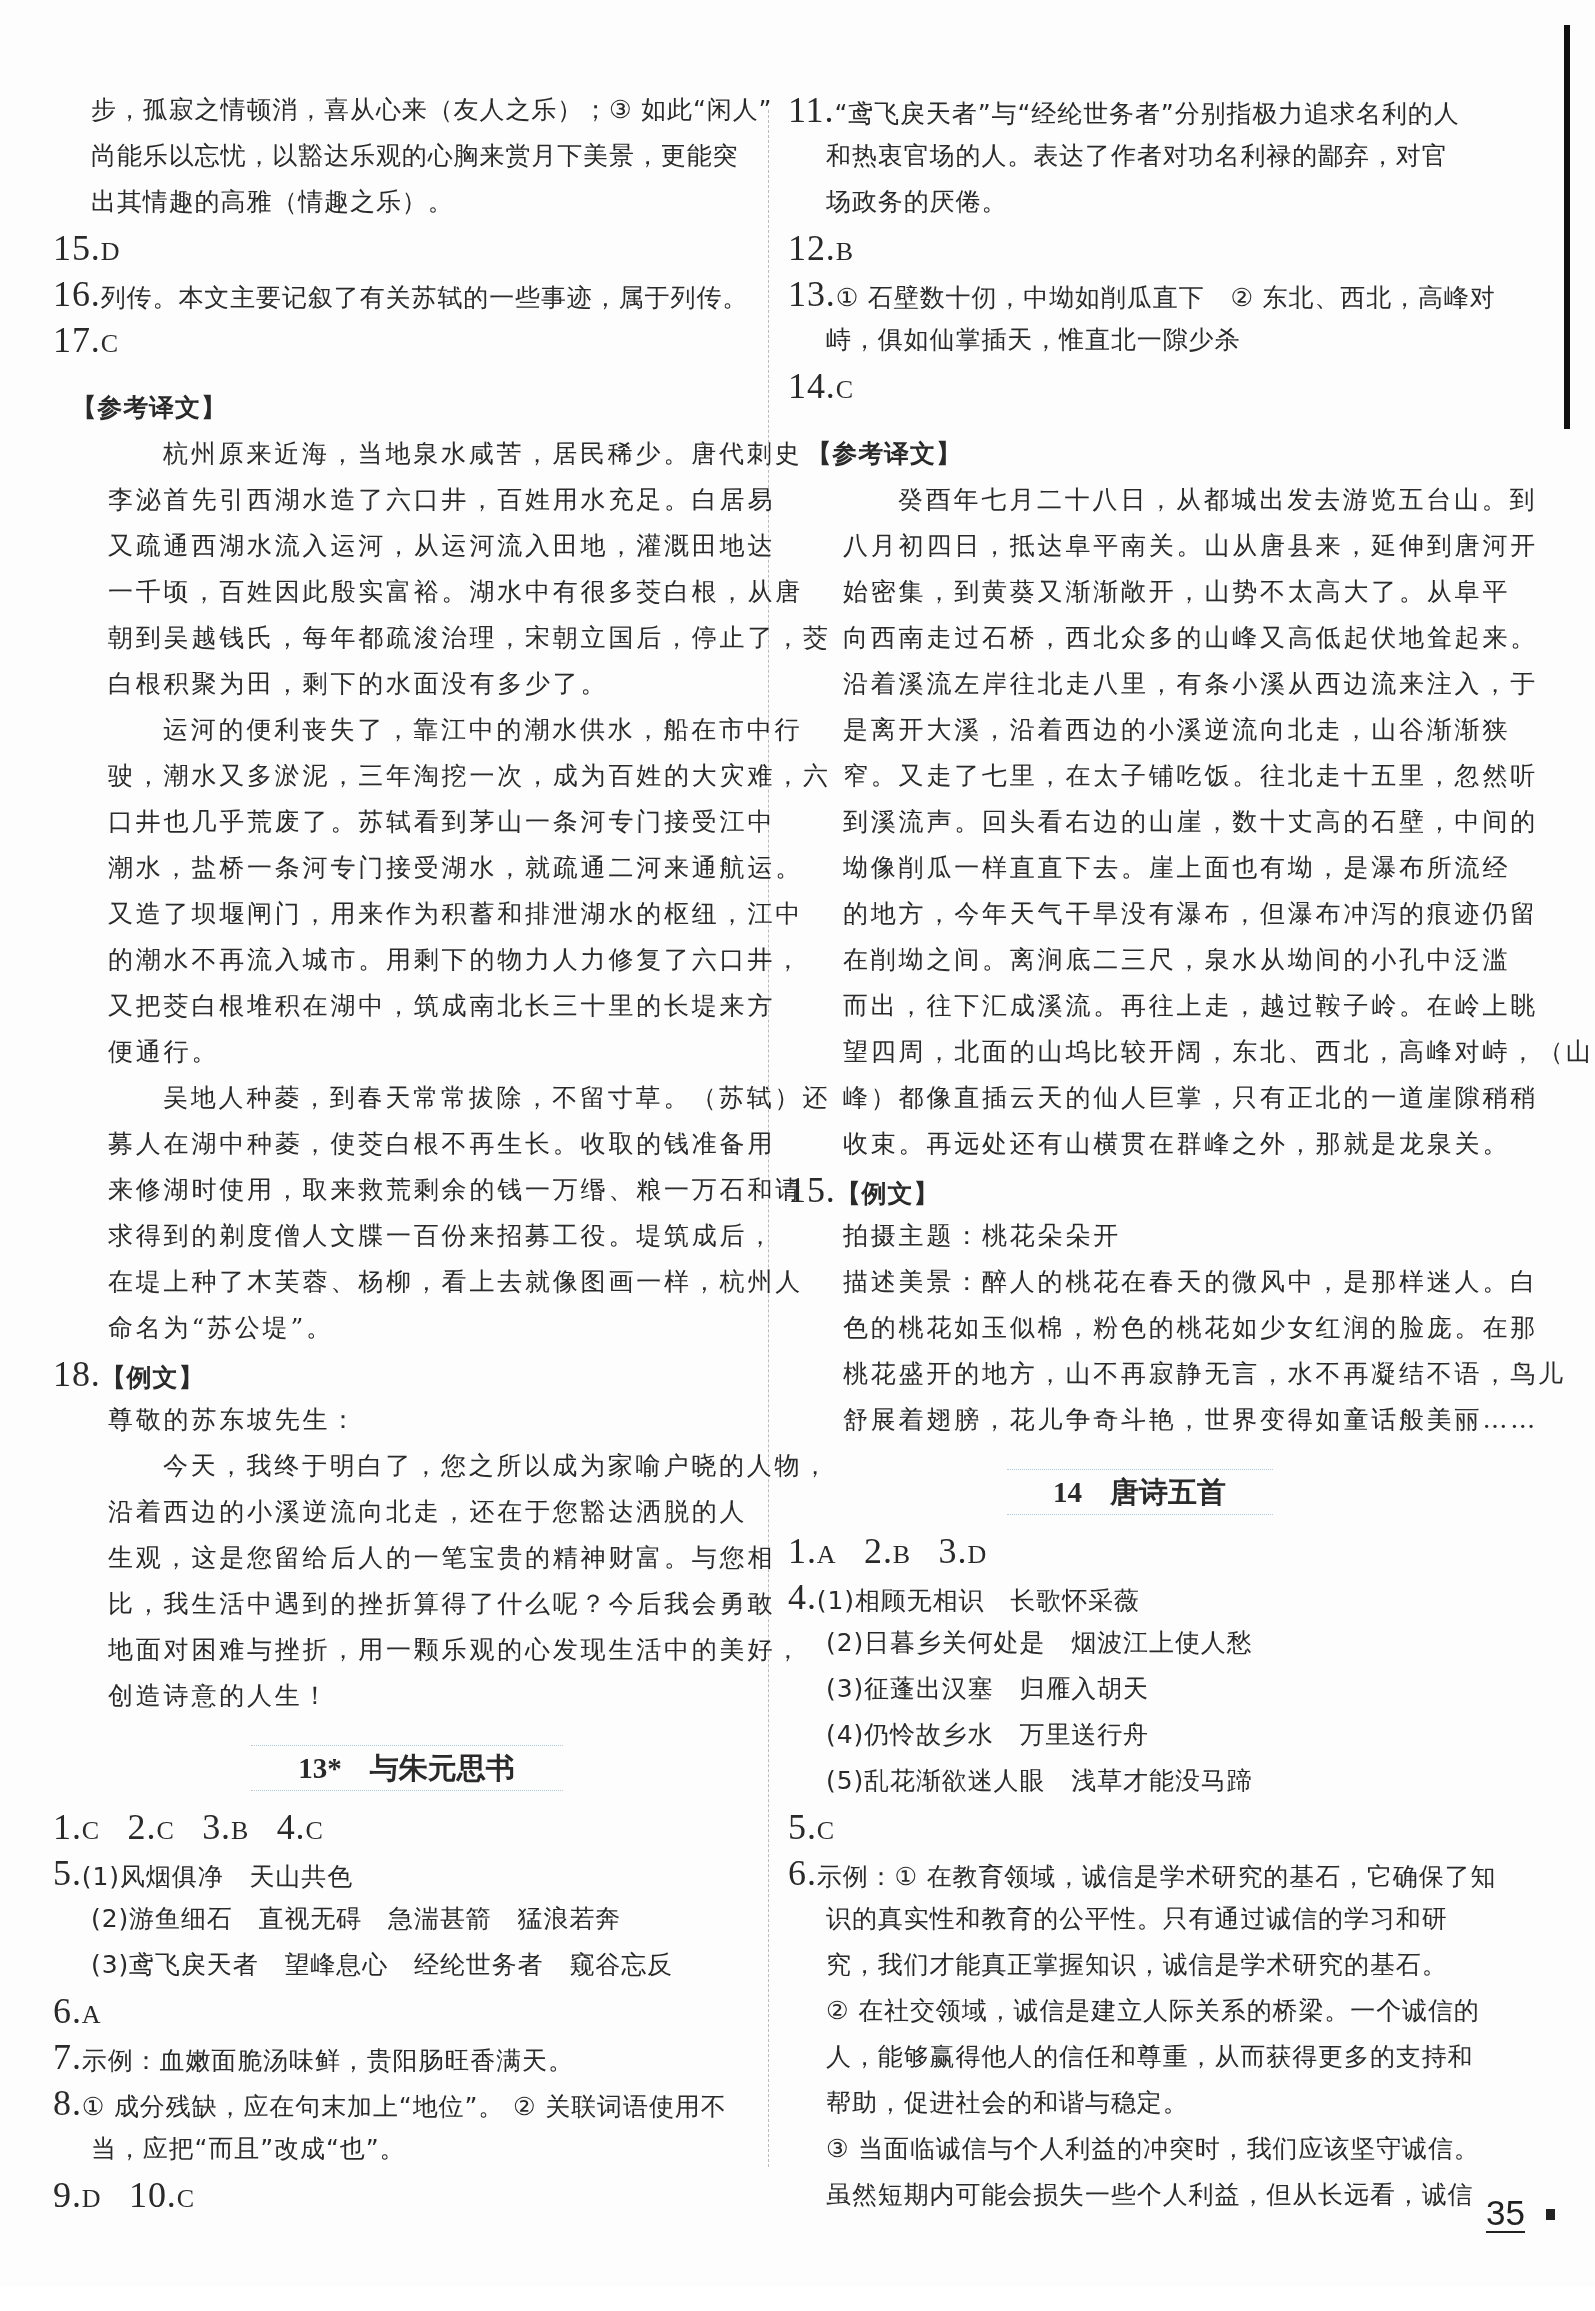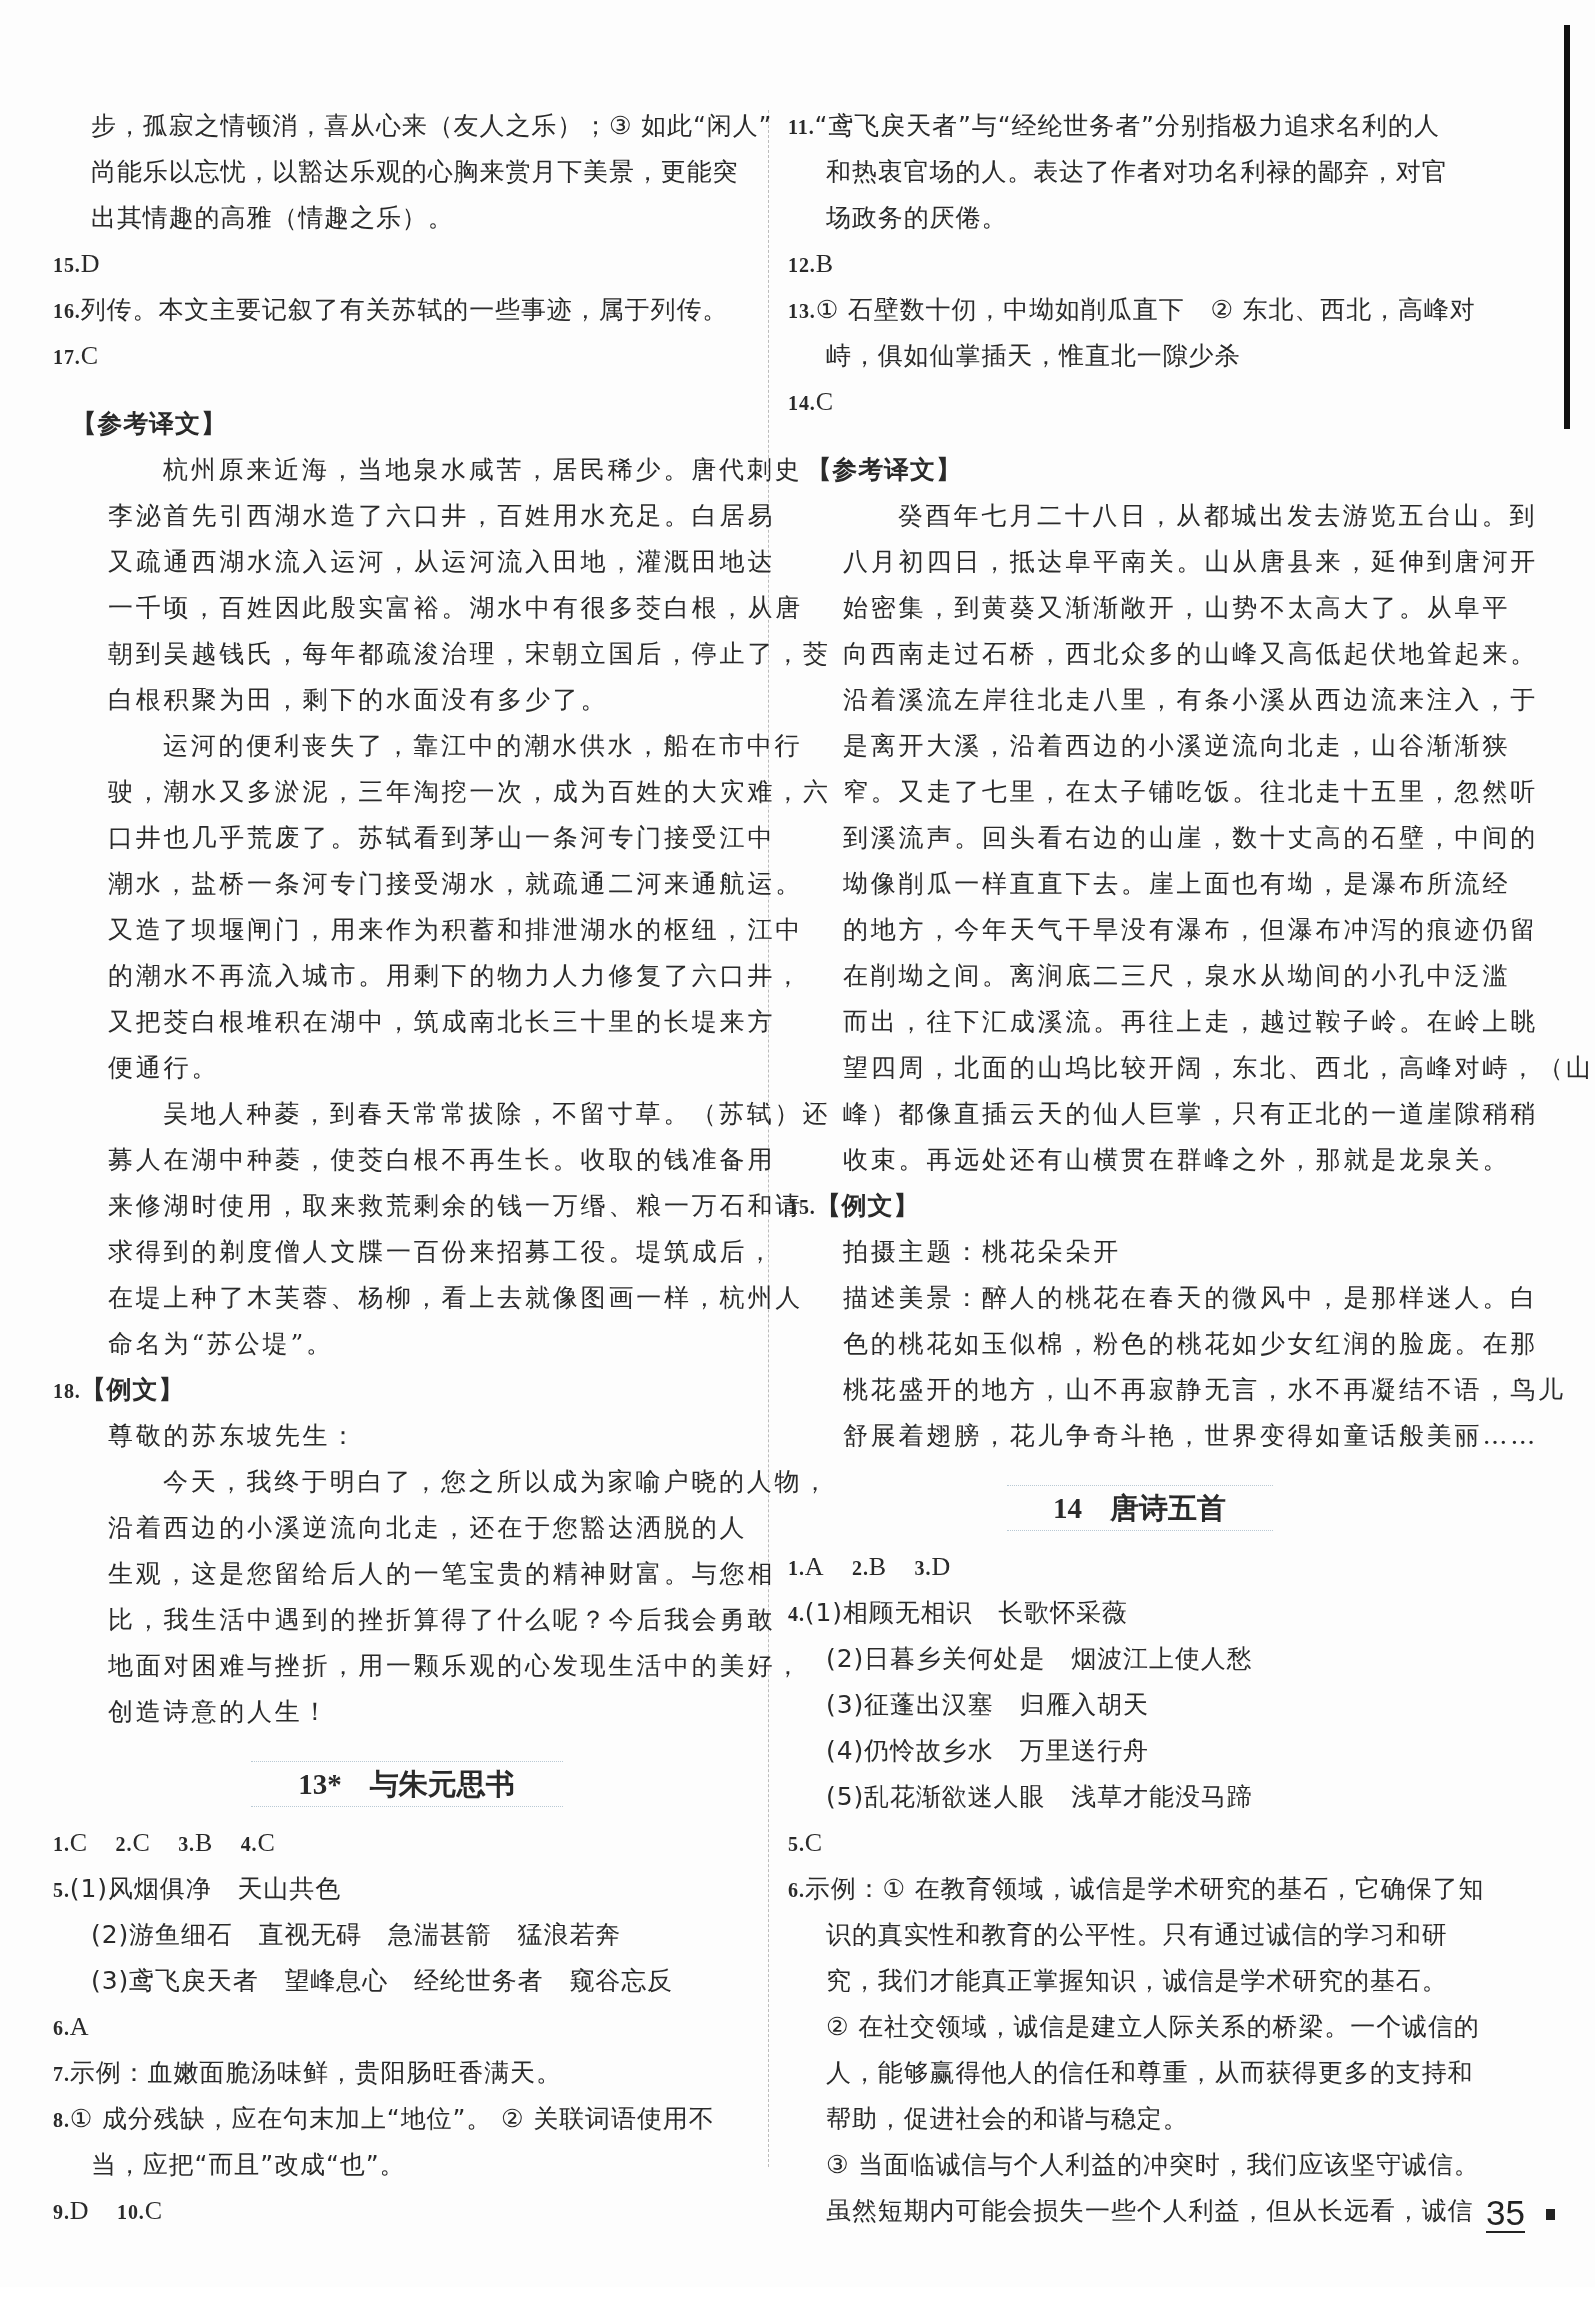--- a/index.html
+++ b/index.html
@@ -9,37 +9,37 @@
     position: relative;
     overflow: hidden;
     color: #2a2a2a;
     font-family: "DejaVu Sans", "Liberation Sans", sans-serif;
   }
   .page-edge {
     position: absolute; left: 1564px; top: 25px;
     width: 6.4px; height: 404px; background: #111;
   }
   .col {
-    position: absolute; top: 103px;
+    position: absolute; top: 87px;
   }
   .col-left { left: 53px; width: 707px; }
   .col-right { left: 788px; width: 703px; }
   .divider {
     position: absolute; left: 768px; top: 110px; height: 2057px;
     border-left: 1.8px dashed #bbb;
   }
   .line {
     font-size: 25px; line-height: 46px; height: 46px;
     white-space: nowrap; letter-spacing: 0.9px;
   }
   .body-serif { font-family: "DejaVu Serif", "Liberation Serif", serif; letter-spacing: 2.8px; }
   .ind1 { padding-left: 38px; }
   .ind2 { padding-left: 55px; }
   .ind3 { padding-left: 110px; }
-  .num { font-weight: bold; font-family: "Liberation Serif", "DejaVu Serif", serif; font-size: 20px; }
+  .num { font-weight: normal; font-family: "Liberation Serif", "DejaVu Serif", serif; font-size: 36px; }
   .bold { font-weight: bold; margin-top: 22px; }
   .ans { font-family: "Liberation Serif", "DejaVu Serif", serif; font-size: 26px; }
   .gap { display: inline-block; width: 27.5px; }
   .section-head {
     margin: 26px auto 13px auto; text-align: center;
     border-top: 1.8px dotted #b9c9d4; border-bottom: 1.8px dotted #b9c9d4;
     font-size: 29px; font-weight: bold; line-height: 44px; height: 44px;
   }
   .section-head .sn { font-family: "Liberation Serif", serif; margin-right: 28px; }
   .page-number {

